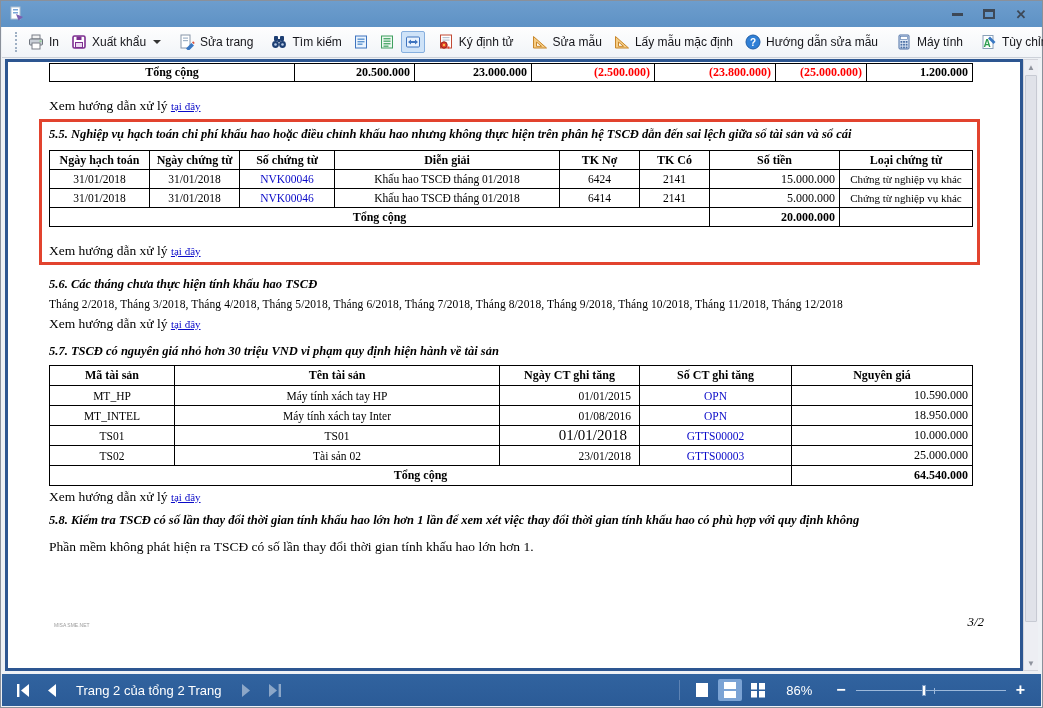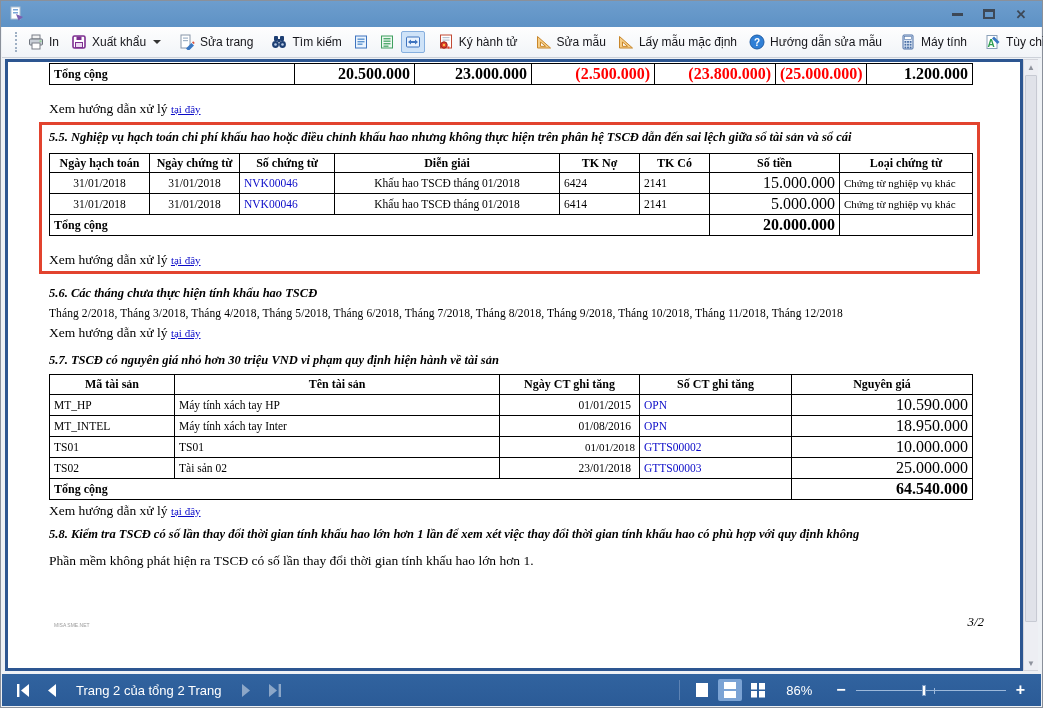--- a/index.html
+++ b/index.html
@@ -31,22 +31,22 @@
   .vscroll { width:15px; background:#edeef3; border:1px solid #d3d5dc; border-right:none; position:relative; }
   .vs-arrow { position:absolute; left:0; width:100%; height:14px; display:flex; align-items:center; justify-content:center; color:#8f939d; font-size:8px; }
   .vs-up { top:0; } .vs-down { bottom:0; }
   .vs-thumb { position:absolute; left:1px; right:1px; top:15px; bottom:48px; background:#e0e2e9; border:1px solid #c7cad3; border-radius:1px; }
 
   
   .page { position:absolute; inset:0; background:#fff; padding:1px 0 0 41px; font-family:"Liberation Serif","DejaVu Serif",serif; color:#000; }
   table { border-collapse:collapse; table-layout:fixed; width:923px; }
   td, th { border:1px solid #000; overflow:hidden; white-space:nowrap; padding:1px 4px; vertical-align:middle; }
   th { font-weight:bold; font-size:12px; text-align:center; }
-  td { font-size:11.5px; }
-  .num { text-align:right; font-size:16px; }
+  td { font-size:11.5px;text-align:center; }
+  .num { text-align:right; font-size:12px; }
   .bold { font-weight:bold; }
   .neg { color:#ff0000; }
   .ctr { text-align:center; }
   .doclink { color:#0a0ac8; text-decoration:none; cursor:pointer; }
   .guide { margin:16px 0 3px 0; font-size:13.5px; }
   .guide .glink { font-size:11px; color:#0a0ac8; text-decoration:underline; cursor:pointer; }
   .sec-title { font-weight:bold; font-style:italic; font-size:12.5px; margin-top:12px; }
   .redbox { border:3px solid #e2432e; margin:5px 0 0 -10px; padding:4px 16px 2px 7px; width:941px; }
   .redbox .sec-title { margin-top:1px; }
   .redbox table { margin-top:8px; }
@@ -178,21 +178,21 @@
 
     <div class="tbtn">
       <svg width="16" height="16" viewBox="0 0 16 16">
         <rect x="2.5" y="1" width="11" height="13" fill="#fff" stroke="#c24a35"></rect>
         <rect x="4.5" y="3" width="7" height="1.2" fill="#b9c4d2"></rect>
         <rect x="4.5" y="5.5" width="7" height="1.2" fill="#b9c4d2"></rect>
         <circle cx="6" cy="11" r="3.2" fill="#e23e2a" stroke="#992015"></circle>
         <circle cx="6" cy="11" r="1.2" fill="#f7c34d"></circle>
         <path d="M8.5 12.5 L11 15 L11.5 12.5 Z" fill="#e23e2a"></path>
       </svg>
-      <span>Ký hành tử</span>
+      <span>Ký định tử</span>
     </div>
 
     <div class="sep"></div>
 
     <div class="tbtn">
       <svg width="16" height="16" viewBox="0 0 16 16">
         <path d="M1.5 14 L14.5 14 L1.5 2.5 Z" fill="#f6cd85" stroke="#c8862a"></path>
         <path d="M4.5 12.3 L9.5 12.3 L4.5 8 Z" fill="#fff" stroke="#c8862a"></path>
       </svg>
       <span>Sửa mẫu</span>
@@ -369,21 +369,21 @@
           <tr>
             <td>MT_INTEL</td>
             <td>Máy tính xách tay Inter</td>
             <td class="num" style="font-size:11.5px;padding-right:8px">01/08/2016</td>
             <td><a class="doclink">OPN</a></td>
             <td class="num">18.950.000</td>
           </tr>
           <tr>
             <td>TS01</td>
             <td>TS01</td>
-            <td class="num" style="font-size:11px;padding-right:4px">01/01/2018</td>
+            <td class="num" style="font-size:15px;padding-right:12px">01/01/2018</td>
             <td><a class="doclink">GTTS00002</a></td>
             <td class="num">10.000.000</td>
           </tr>
           <tr>
             <td>TS02</td>
             <td>Tài sản 02</td>
             <td class="num" style="font-size:11.5px;padding-right:8px">23/01/2018</td>
             <td><a class="doclink">GTTS00003</a></td>
             <td class="num">25.000.000</td>
           </tr>

